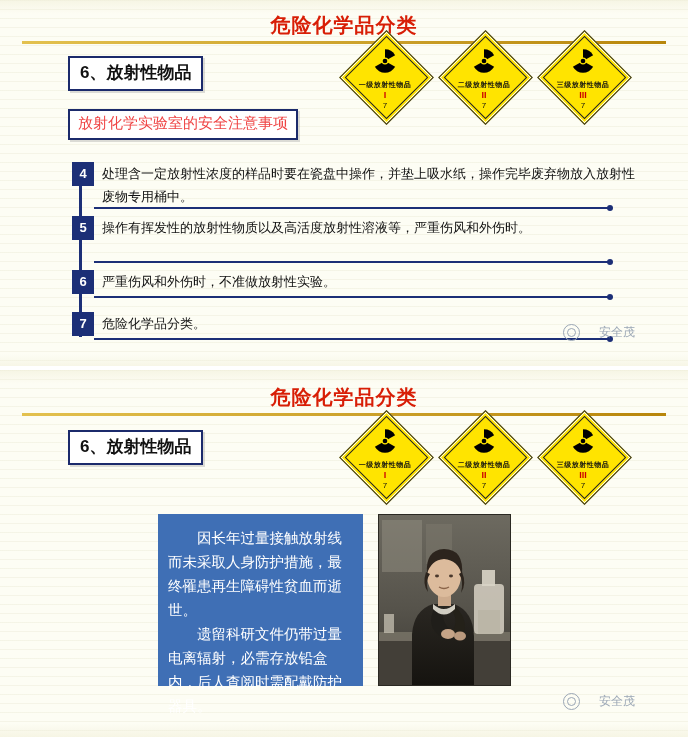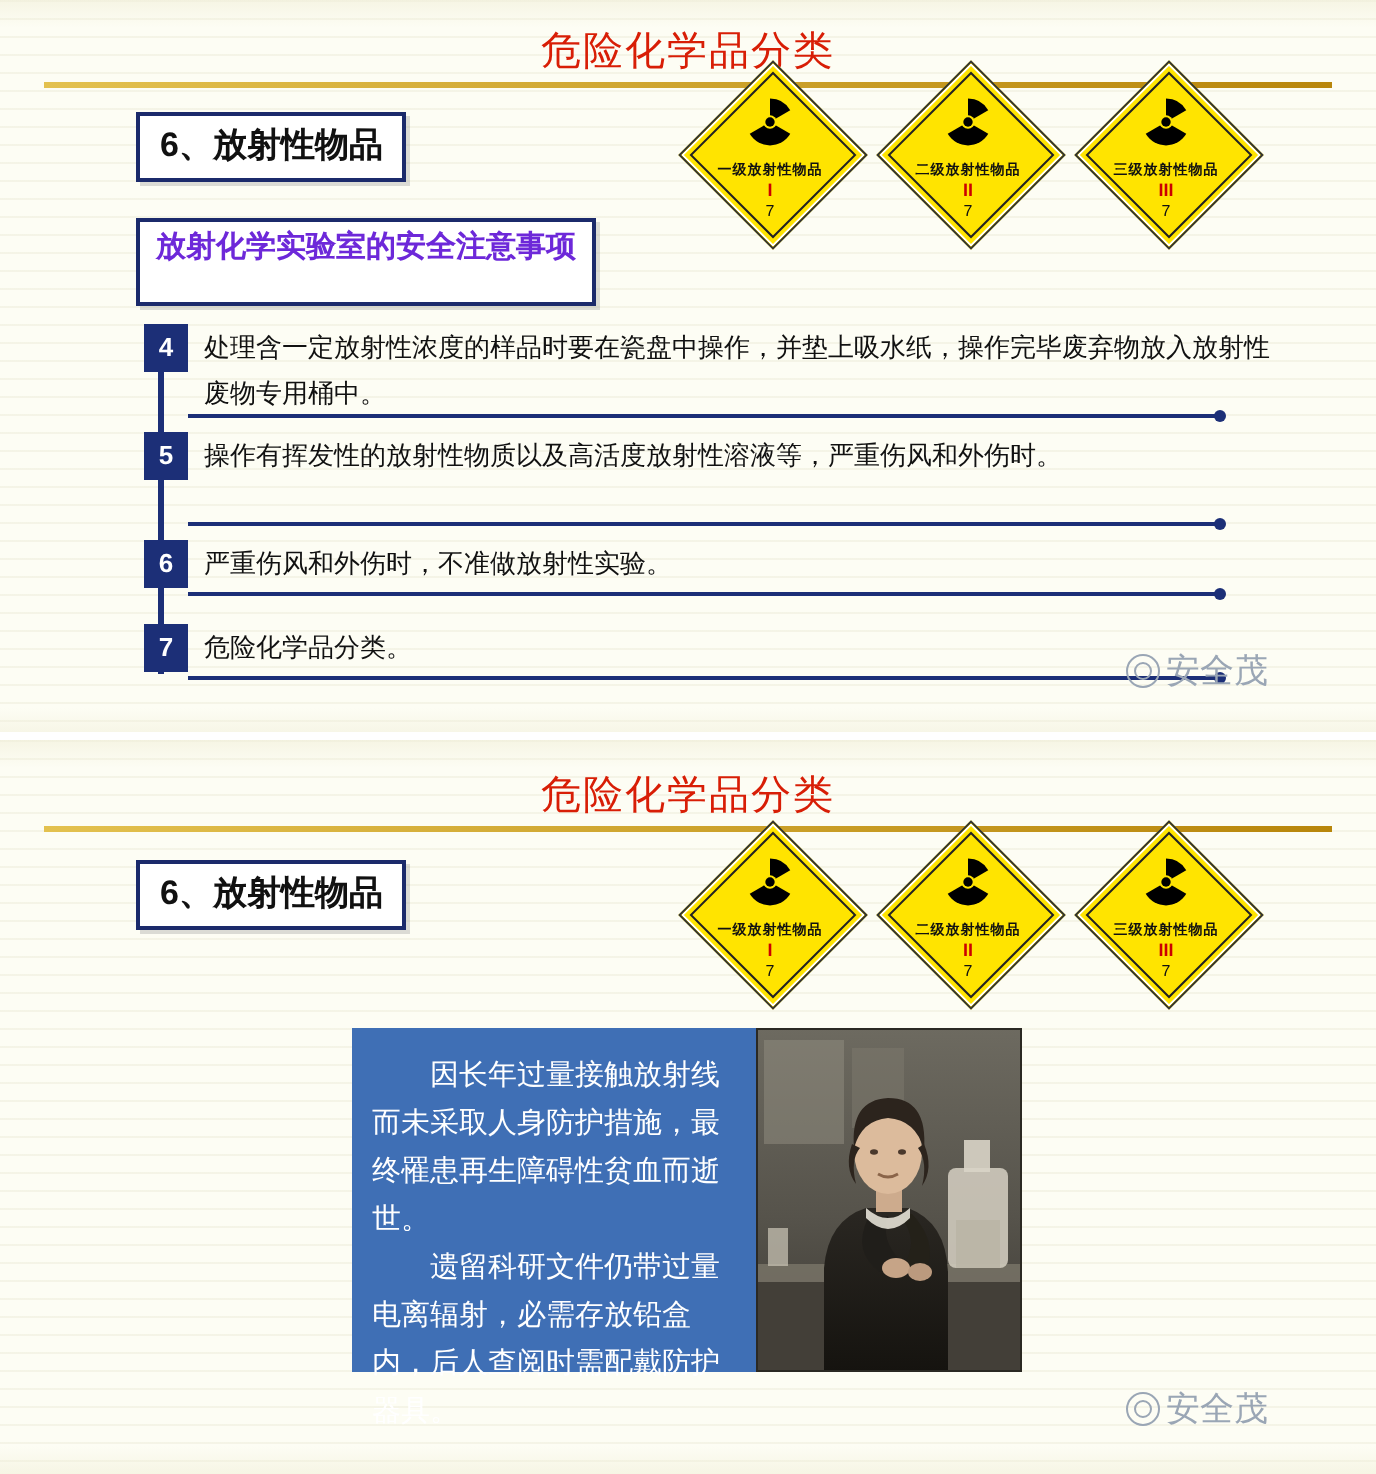--- a/index.html
+++ b/index.html
@@ -39,21 +39,21 @@
     height: 4px;
     background: #ffffff;
   }
   .slide-title {
     position: absolute;
     left: 0;
     width: 688px;
     text-align: center;
     color: #d81e06;
     font-size: 20px;
-    font-weight: normal;
+    font-weight: bold;
     letter-spacing: 1px;
   }
   .title-underline {
     position: absolute;
     height: 3px;
     background: #c9a227;
     background: linear-gradient(to right, #e3c14f, #b8860b);
   }
   
   .heading-box {
@@ -64,24 +64,24 @@
     font-size: 17px;
     font-weight: bold;
     color: #111111;
     box-shadow: 2px 2px 0 rgba(120,120,120,0.25);
     white-space: nowrap;
   }
   .subheading-box {
     position: absolute;
     border: 2px solid #1b2a6b;
     background: #ffffff;
-    padding: 3px 8px 18px 8px;
+    padding: 3px 8px 5px 8px;
     font-size: 15px;
-    font-weight: bold;
-    color: #6d28d9;
+    font-weight: normal;
+    color: #ef4444;
     box-shadow: 2px 2px 0 rgba(120,120,120,0.25);
     white-space: nowrap;
   }
   
   .bullet-row {
     position: absolute;
     left: 72px;
     width: 600px;
   }
   .bullet-num {
@@ -218,23 +218,23 @@
   .photo-caption {
     position: absolute;
     font-size: 13px;
     color: #111111;
   }
   
   .watermark {
     position: absolute;
     display: flex;
     align-items: center;
-    gap: 3px;
+    gap: 19px;
     color: #9aa6b5;
-    font-size: 17px;
+    font-size: 12px;
   }
   .wm-circle {
     width: 15px;
     height: 15px;
     border: 1.5px solid #9aa6b5;
     border-radius: 50%;
     position: relative;
   }
   .wm-circle::before {
     content: "";
@@ -405,21 +405,21 @@
           <path d="M50 50 L88.97 72.5 A45 45 0 0 1 11.03 72.5 Z" fill="#000"></path>
           <circle cx="50" cy="50" r="13" fill="#ffe400"></circle>
           <circle cx="50" cy="50" r="9" fill="#000"></circle>
         </svg>
         <div class="sign-label">三级放射性物品</div>
         <div class="sign-roman">III</div>
         <div class="sign-num">7</div>
       </div>
     </div>
 
-    <div class="blue-panel" style="left:158px; top:144px; width:205px; height:172px;margin-left:18px;">
+    <div class="blue-panel" style="left:158px; top:144px; width:205px; height:172px;">
       <p>因长年过量接触放射线而未采取人身防护措施，最终罹患再生障碍性贫血而逝世。</p>
       <p>遗留科研文件仍带过量电离辐射，必需存放铅盒内，后人查阅时需配戴防护器具。</p>
     </div>
 
     <div class="photo" style="left:378px; top:144px; width:133px; height:172px;">
       <svg width="133" height="172" viewBox="0 0 133 172">
         <defs>
           <linearGradient id="bgwall" x1="0" y1="0" x2="0" y2="1">
             <stop offset="0%" stop-color="#6d6a60"></stop>
             <stop offset="55%" stop-color="#56534b"></stop>

